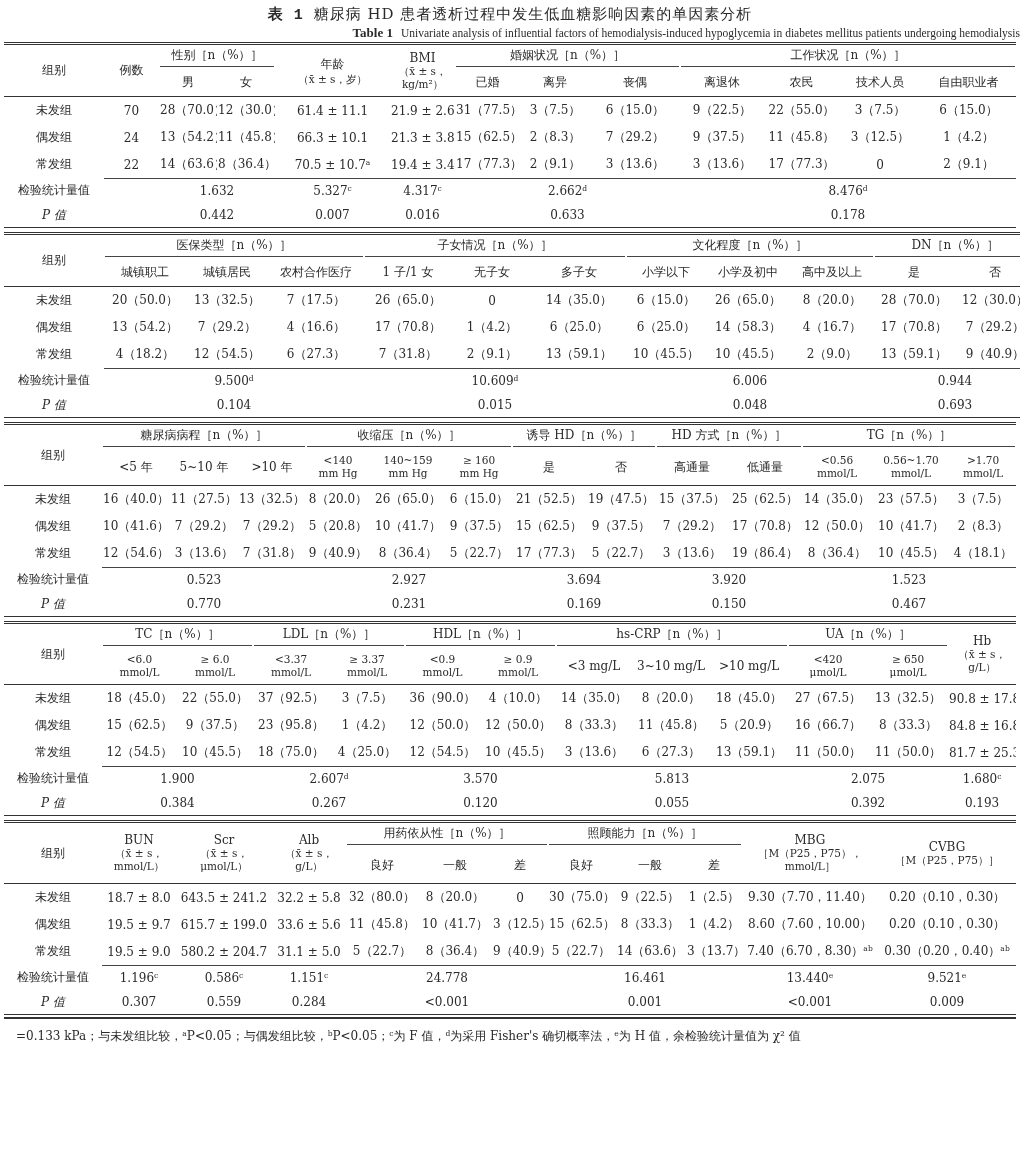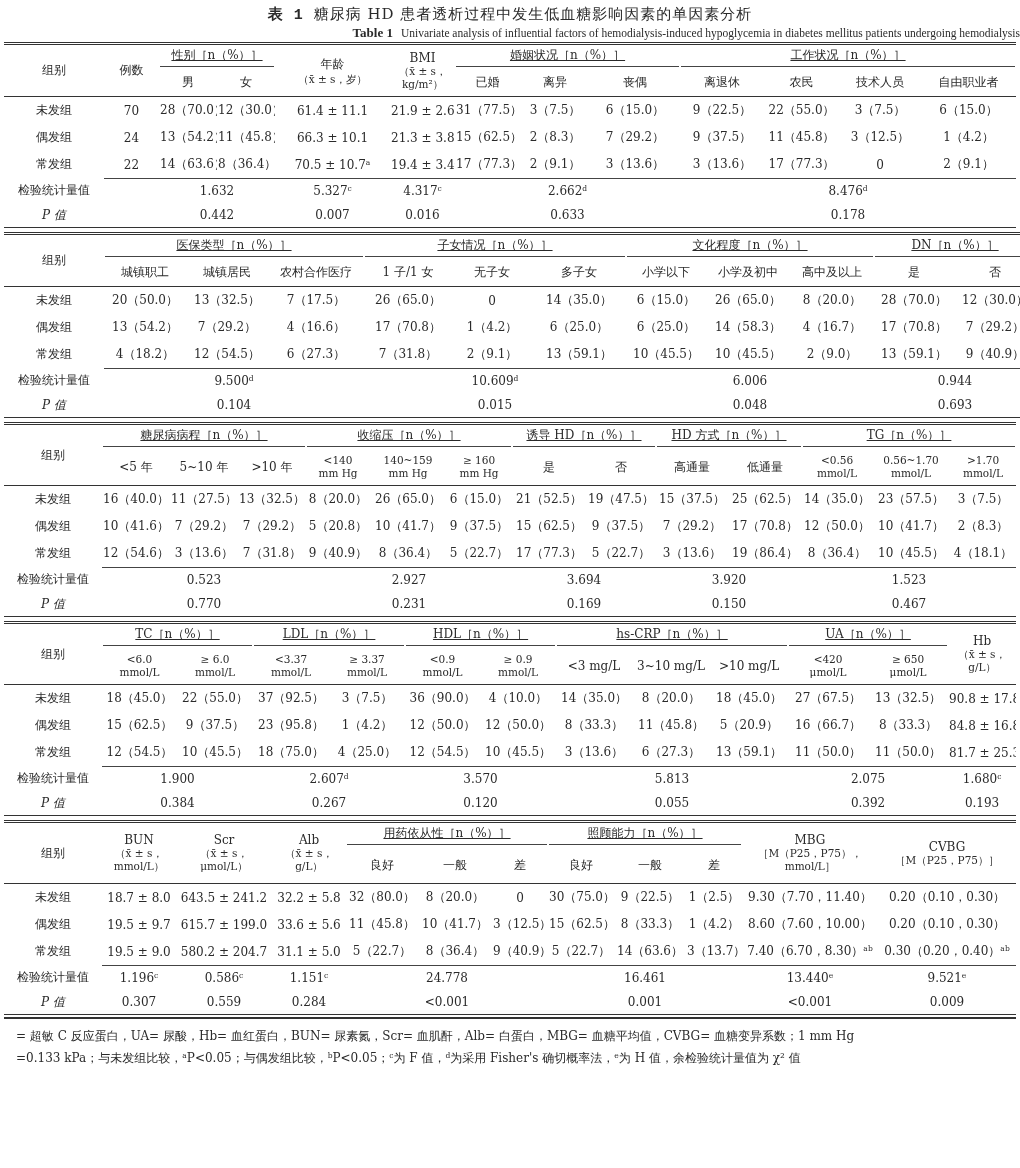--- a/index.html
+++ b/index.html
@@ -7,21 +7,21 @@
   .title-cn { text-align:center; font-size:15px; margin-top:4px; height:20px; line-height:20px; letter-spacing:1px; }
   .title-cn b { font-weight:bold; margin-right:10px;font-family:Liberation Mono, monospace; }
   .title-en { text-align:right; font-size:11.5px; height:18px; line-height:18px; font-family:"Liberation Serif",serif; }
   .title-en b { margin-right:8px; font-size:13px; }
   .block { width:1012px; margin:0 4px; }
   table.t { width:100%; border-collapse:collapse; font-size:12px; table-layout:fixed; }
   table.t td, table.t th { text-align:center; font-weight:normal; padding:0 1px; white-space:nowrap; overflow:hidden; }
   .top2 { border-top:3px double #333; }
   tr.h1 th { height:24px; }
   tr.h2 th { height:27px; border-bottom:1.5px solid #333; }
-  th.gap { padding:0 8px;text-decoration:underline; }
+  th.gap { padding:0 8px; }
   th.gap span.u { display:block; border-bottom:1.2px solid #444; padding-bottom:2px; }
   tr.d td { height:27px; }
   tr.stat td { height:24px; border-top:1.2px solid #444; }
   tr.stat td.first { border-top:none; }
   tr.pv td { height:24px; }
   .bottom { border-bottom:1.5px solid #333; }
   .small { font-size:10.5px; line-height:13px; }
   .note { font-size:12px; line-height:22px; padding:6px 10px 0 12px; border-top:2px solid #333; margin:2px 4px 0 4px; }
   .note p { margin:0; }
   .i { font-style:italic; }
@@ -654,15 +654,14 @@
     <td colspan="3">&lt;0.001</td>
     <td colspan="3">0.001</td>
     <td>&lt;0.001</td>
     <td>0.009</td>
   </tr>
 </tbody>
     </table>
 </div>
 
 <div class="note">
-  <p>= 超敏 C 反应蛋白，UA= 尿酸，Hb= 血红蛋白，BUN= 尿素氮，Scr= 血肌酐，Alb= 白蛋白，MBG= 血糖平均值，CVBG= 血糖变异系数；1 mm Hg</p>
   <p>=0.133 kPa；与未发组比较，ᵃP&lt;0.05；与偶发组比较，ᵇP&lt;0.05；ᶜ为 F 值，ᵈ为采用 Fisher's 确切概率法，ᵉ为 H 值，余检验统计量值为 χ² 值</p>
 </div>
 
 </body></html>

